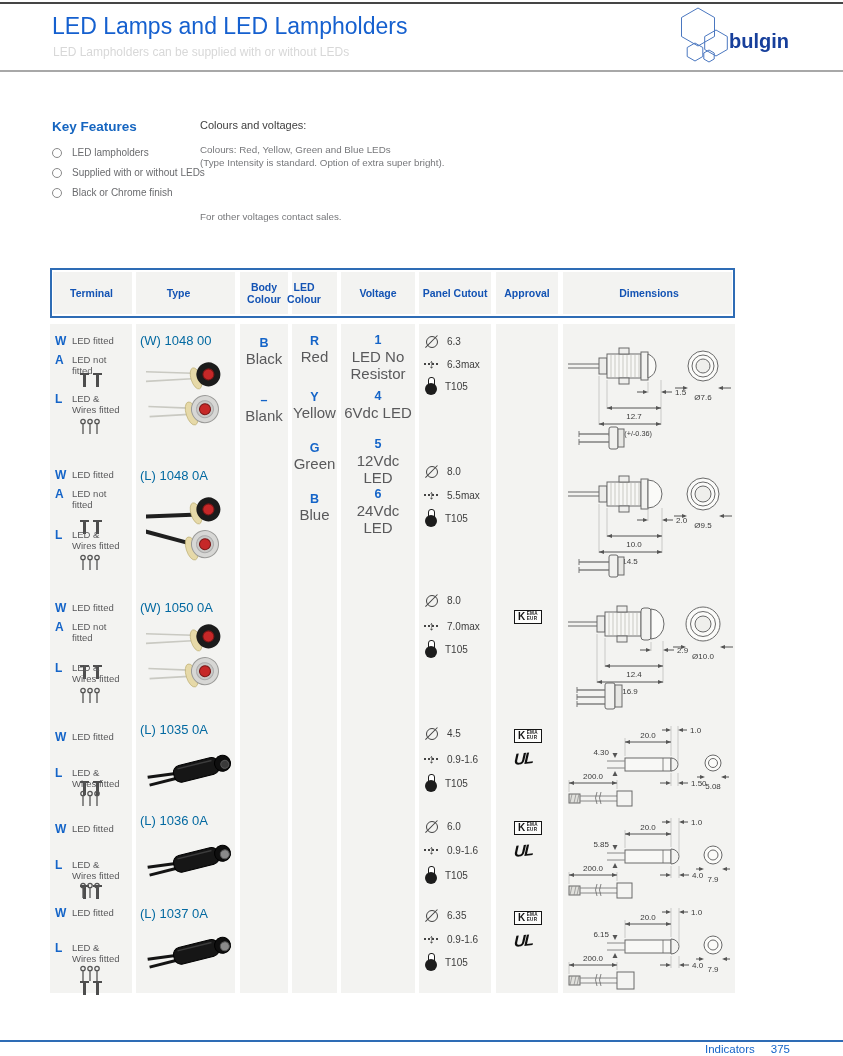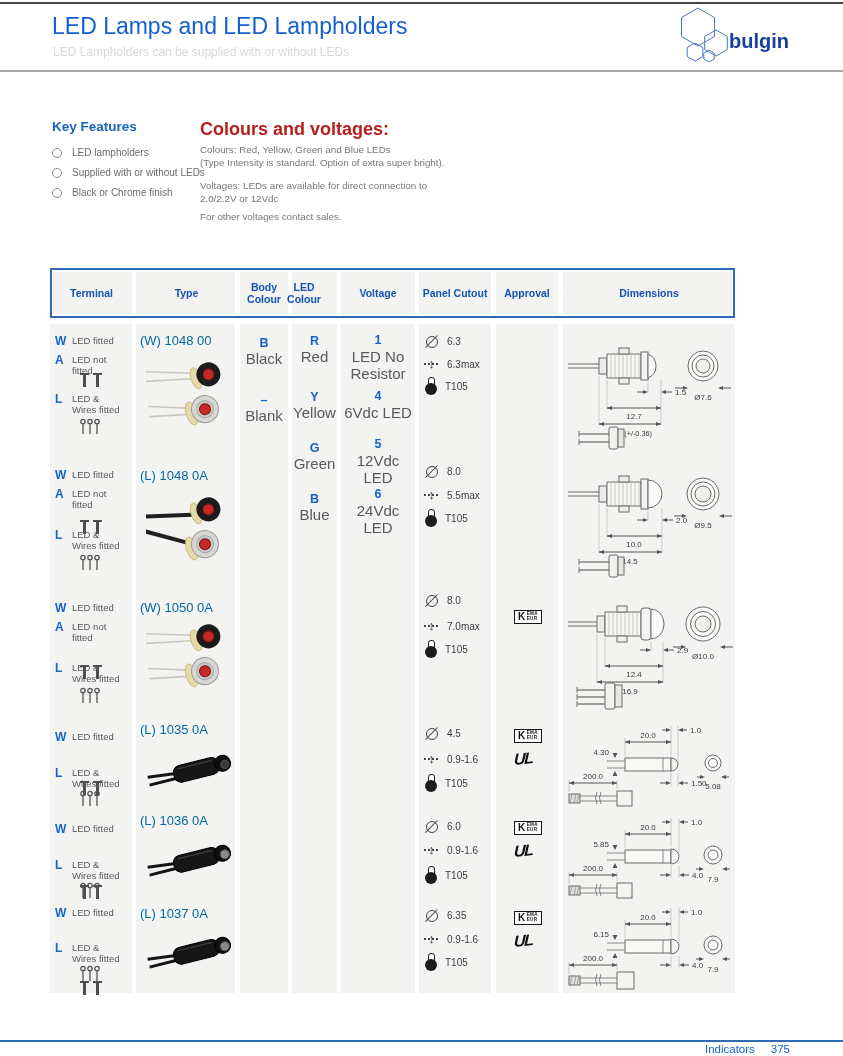--- a/index.html
+++ b/index.html
@@ -11,21 +11,21 @@
   .topline{left:0;top:2px;width:843px;height:2px;background:#454545;}
   .hdrline{left:0;top:70px;width:843px;height:2px;background:#a8a8a8;}
   .title{left:52px;top:13px;font-size:23px;color:#1560cf;font-weight:400;}
   .subtitle{left:53px;top:45px;font-size:12px;color:#d8d8d8;}
   .brand-text{font-weight:bold;font-size:20px;fill:#173f9b;}
 
   
   .kf-head{left:52px;top:119px;font-size:13.5px;font-weight:bold;color:#1565c0;}
   .kf-item{display:flex;align-items:center;gap:10px;color:#6a6b6e;font-size:10px;}
   .bullet{width:8px;height:8px;border:1.3px solid #8a8a8a;border-radius:50%;flex:0 0 auto;}
-  .cv-head{left:200px;top:119px;font-size:18px;font-weight:bold;color:#b91c1c;}
+  .cv-head{left:200px;top:119px;font-size:11px;font-weight:normal;color:#404040;}
   .cv-p{left:200px;width:250px;font-size:9.8px;color:#77787b;line-height:12.5px;white-space:pre-line;}
 
   
   .band{top:324px;height:669px;background:#f3f3f1;}
   .hband{top:272px;height:42px;background:#f3f3f1;}
   .hdrbox{left:50px;top:268px;width:685px;height:50px;border:2px solid #2e6cb5;
           box-sizing:border-box;background:transparent;}
   .hcell{top:268px;height:50px;display:flex;align-items:center;justify-content:center;
          text-align:center;color:#1353b4;font-weight:bold;font-size:10.5px;line-height:12px;}
 
@@ -111,22 +111,20 @@
     <span>Supplied with or without LEDs</span>
   </div>
   <div class="abs kf-item" style="left:52px;top:187px">
     <span class="bullet"></span>
     <span>Black or Chrome finish</span>
   </div>
 
   <div class="abs cv-head">Colours and voltages:</div>
   <div class="abs cv-p" style="top:144px">Colours: Red, Yellow, Green and Blue LEDs
 (Type Intensity is standard. Option of extra super bright).</div>
-  <div class="abs cv-p" style="top:180px">Voltages: LEDs are available for direct connection to
-2.0/2.2V or 12Vdc</div>
   <div class="abs cv-p" style="top:211px">For other voltages contact sales.</div>
 
   <div class="abs band" style="left:50px;width:82px"></div>
   <div class="abs band" style="left:136px;width:99px"></div>
   <div class="abs band" style="left:240px;width:48px"></div>
   <div class="abs band" style="left:292px;width:45px"></div>
   <div class="abs band" style="left:341px;width:74px"></div>
   <div class="abs band" style="left:419px;width:72px"></div>
   <div class="abs band" style="left:496px;width:62px"></div>
   <div class="abs band" style="left:563px;width:172px"></div>
@@ -135,21 +133,21 @@
   <div class="abs hband" style="left:136px;width:99px"></div>
   <div class="abs hband" style="left:240px;width:48px"></div>
   <div class="abs hband" style="left:292px;width:45px"></div>
   <div class="abs hband" style="left:341px;width:74px"></div>
   <div class="abs hband" style="left:419px;width:72px"></div>
   <div class="abs hband" style="left:496px;width:62px"></div>
   <div class="abs hband" style="left:563px;width:169px"></div>
   <div class="abs hdrbox"></div>
 
   <div class="abs hcell" style="left:50px;width:83px">Terminal</div>
-  <div class="abs hcell" style="left:132px;width:109px">Type</div>
+  <div class="abs hcell" style="left:124px;width:109px">Type</div>
   <div class="abs hcell" style="left:240px;width:48px">Body Colour</div>
   <div class="abs hcell" style="left:292px;width:24px">LED Colour</div>
   <div class="abs hcell" style="left:415px;width:80px">Panel Cutout</div>
   <div class="abs hcell" style="left:341px;width:74px">Voltage</div>
   <div class="abs hcell" style="left:496px;width:62px">Approval</div>
   <div class="abs hcell" style="left:563px;width:172px">Dimensions</div>
 
   <div class="abs term" style="left:55px;top:334px">
     <span class="tcode">W</span>
     <span class="tlabel">LED fitted</span>

